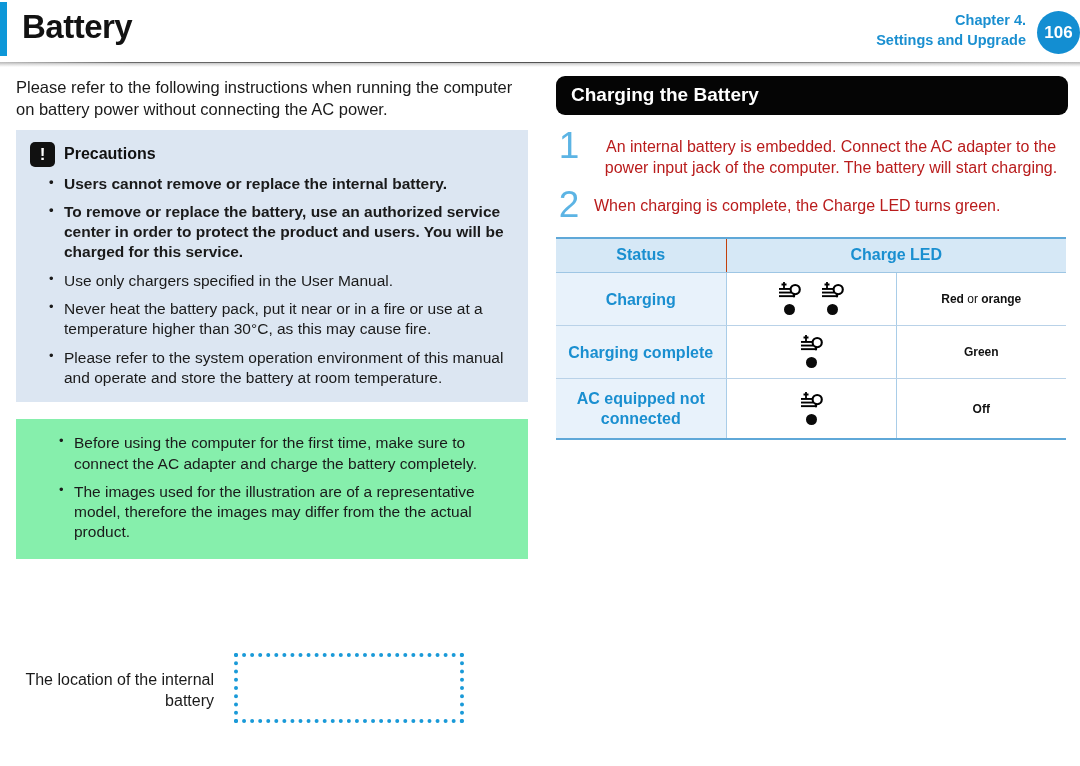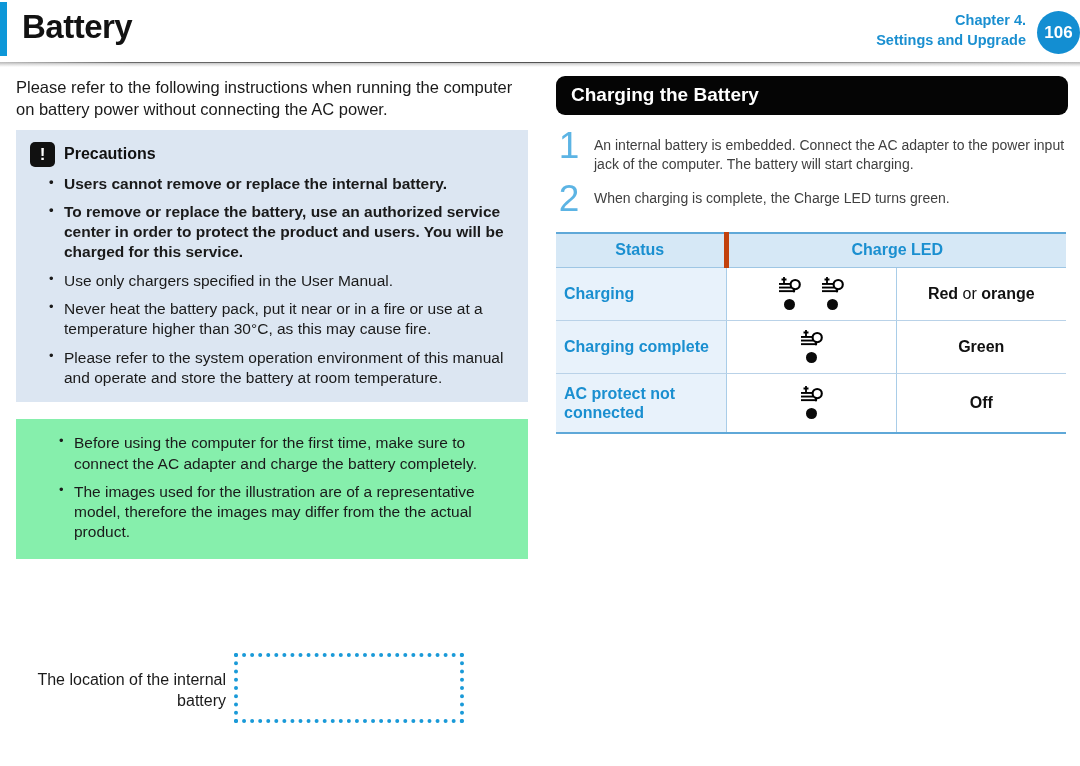--- a/index.html
+++ b/index.html
@@ -177,21 +177,21 @@
   }
 
   
   .illustration-area {
     position: relative;
     margin-top: 86px;
     height: 110px;
   }
   .illustration-caption {
     position: absolute;
-    left: 12px;
+    left: 0;
     top: 24px;
     width: 198px;
     text-align: right;
     font-size: 16px;
     line-height: 1.33;
     color: #1a1a1a;
   }
   .dotted-box {
     position: absolute;
     left: 218px;
@@ -221,24 +221,25 @@
   .step-num {
     font-size: 37px;
     line-height: 0.78;
     font-weight: normal;
     color: #5cb4e4;
     width: 26px;
     flex: none;
     text-align: center;
   }
   .step-text {
-    font-size: 14px;
+    font-size: 16px;
     line-height: 1.33;
-    color: #404040;
+    color: #b91c1c;
     padding-top: 4px;
+    text-align: center;
   }
 
   
   .led-table {
     margin-top: 18px;
     width: 510px;
     border-collapse: collapse;
     table-layout: fixed;
   }
   .led-table th, .led-table td {
@@ -249,41 +250,41 @@
     background: #d6e8f6;
     color: #1a8fd0;
     font-size: 16px;
     font-weight: bold;
     padding: 7px 0 8px 0;
     text-align: center;
     border-top: 2px solid #5fa8d8;
     border-bottom: 1px solid #9ec6e4;
   }
   .led-table thead th.status-h {
-    border-right: 5px solid #c2410c;
+    border-right: 1px solid #c2410c;
   }
   .led-table td.status-c {
     background: #e8f2fb;
     color: #1a8fd0;
     font-size: 16px;
     font-weight: bold;
-    text-align: left;
+    text-align: center;
     padding: 10px 8px;
     line-height: 1.2;
     border-right: 1px solid #a9cde8;
   }
   .led-table td.icon-c {
     text-align: center;
     padding: 8px 0 10px 0;
     border-right: 1px solid #a9cde8;
     background: #ffffff;
   }
   .led-table td.color-c {
     text-align: center;
-    font-size: 16px;
+    font-size: 12px;
     font-weight: bold;
     color: #111111;
     background: #ffffff;
     padding: 10px 8px;
   }
   .led-table tr:last-child td {
     border-bottom: 2px solid #5fa8d8;
   }
   .color-c .light { font-weight: normal; }
 
@@ -431,21 +432,21 @@
                 <div class="led-dot"></div>
               </div>
             </div>
           </td>
           <td class="color-c">
             <span>Green</span>
           </td>
         </tr>
 
         <tr>
-          <td class="status-c">AC protect not connected</td>
+          <td class="status-c">AC equipped not connected</td>
           <td class="icon-c">
             <div class="led-pair">
               <div class="led-unit">
                 <svg class="charge-glyph" width="23" height="20" viewBox="0 0 23 20" aria-hidden="true">
                   <path d="M3.5 1.5 h5 M6 -1 v6" stroke="#000" stroke-width="1.8" transform="translate(0,2)"></path>
                   <rect x="1" y="7" width="12" height="1.9" fill="#000"></rect>
                   <rect x="1" y="10.6" width="12" height="1.9" fill="#000"></rect>
                   <rect x="1" y="14.2" width="15" height="1.9" fill="#000"></rect>
                   <circle cx="17.2" cy="8.6" r="4.6" fill="none" stroke="#000" stroke-width="2.1"></circle>
                   <path d="M16 12.5 L16 16.3" stroke="#000" stroke-width="2.1"></path>

